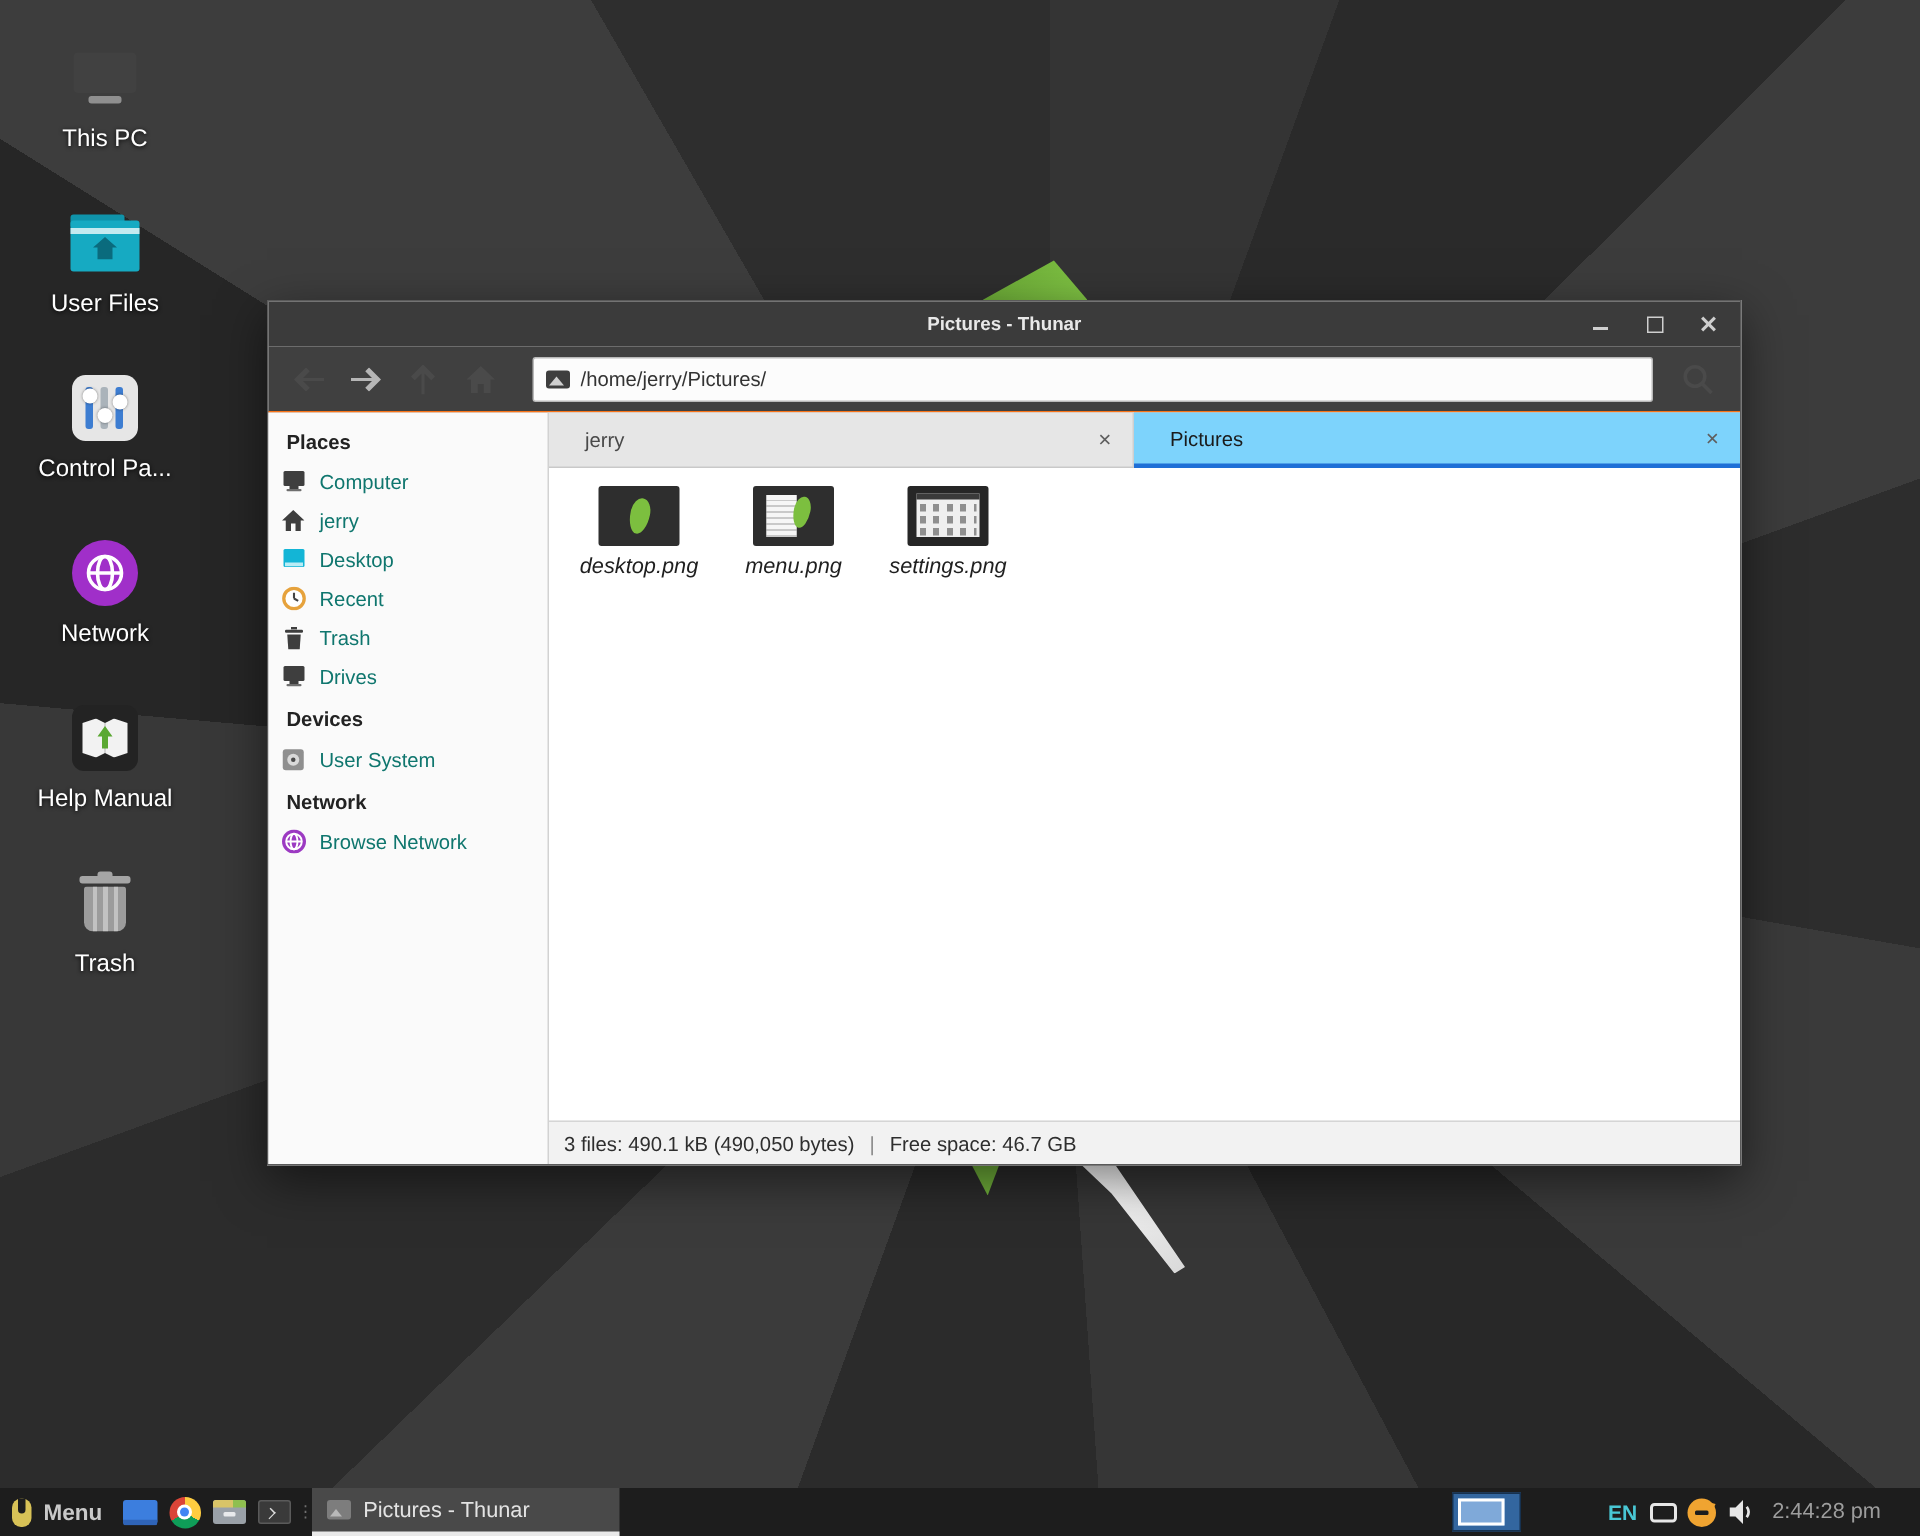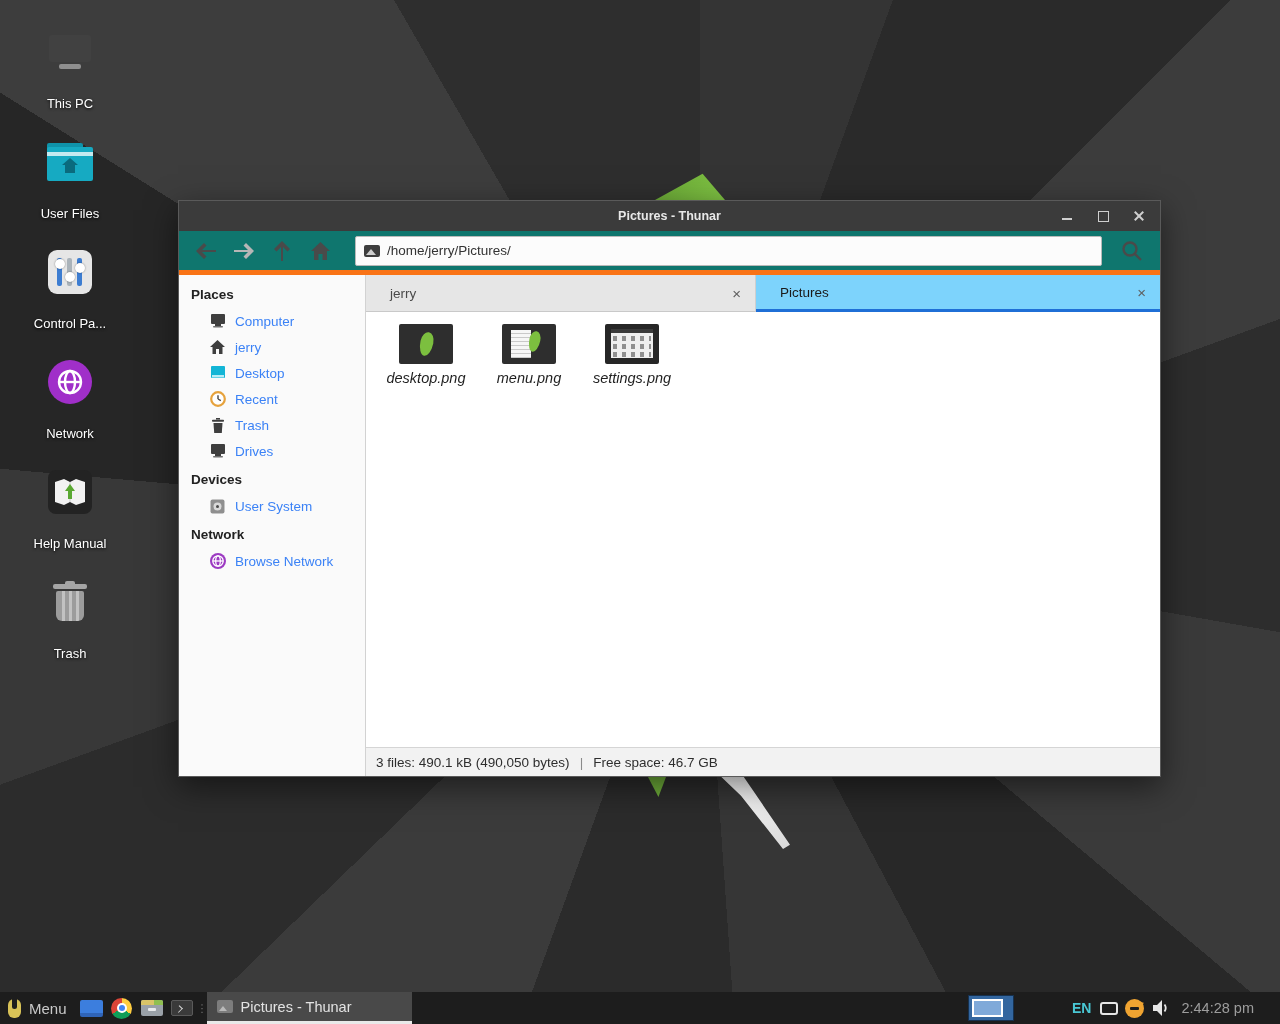--- a/index.html
+++ b/index.html
@@ -21,21 +21,21 @@
     clip-path:polygon(0% 100%, 68% 6%, 100% 100%); }
   .wp-green-bottom { position:absolute; left:648px; top:777px; width:18px; height:20px;
     background:#6fae3a; clip-path:polygon(0 0, 100% 0, 58% 100%); }
   .wp-white-blade { position:absolute; left:720px; top:777px; width:70px; height:72px;
     background:linear-gradient(150deg,#ffffff,#d8d8d8);
     clip-path:polygon(2% 0%, 34% 0%, 100% 94%, 90% 100%, 30% 26%); }
 
   
   .desktop-icons { position:absolute; left:20px; top:0; width:100px; }
   .d-icon { position:absolute; left:0; width:100px; display:flex; flex-direction:column; align-items:center; }
-  .d-icon .label { margin-top:20px; font-size:13px; color:#fff; text-shadow:0 1px 3px rgba(0,0,0,.9); white-space:nowrap; }
+  .d-icon .label { margin-top:8px; font-size:16px; color:#fff; text-shadow:0 1px 3px rgba(0,0,0,.9); white-space:nowrap; }
   .art { width:48px; height:48px; position:relative; display:flex; align-items:center; justify-content:center; }
 
   .laptop-screen { width:42px; height:27px; background:#414141; border-radius:3px; }
   .laptop-base { width:22px; height:5px; background:#8f8f8f; border-radius:2px; margin:2px auto 0; }
 
   .folder { position:relative; width:46px; height:38px; }
   .folder .tab { position:absolute; left:0; top:0; width:20px; height:8px; background:#0f93aa; border-radius:2px 2px 0 0; }
   .folder .bodyf { position:absolute; left:0; top:4px; width:46px; height:34px; background:#16aac2; border-radius:2px; }
   .folder .stripe { position:absolute; left:0; top:9px; width:46px; height:4px; background:rgba(255,255,255,.75); }
   .folder svg { position:absolute; left:15px; top:15px; }
@@ -64,32 +64,32 @@
   .wc { width:14px; height:14px; position:relative; cursor:pointer; }
   .wc-min::after { content:""; position:absolute; left:2px; top:9px; width:10px; height:2px; background:#cfcfcf; }
   .wc-max::after { content:""; position:absolute; left:2px; top:2px; width:9px; height:9px; border:1.5px solid #cfcfcf; }
   .wc-close::before,.wc-close::after { content:""; position:absolute; left:1px; top:6px; width:12px; height:2px; background:#cfcfcf; }
   .wc-close::before { transform:rotate(45deg); }
   .wc-close::after { transform:rotate(-45deg); }
 
   .menubar { height:29px; background:#3b3b3b; display:flex; align-items:center; padding-left:10px; flex:0 0 29px; }
   .menubar .mitem { color:#d2d2d2; font-size:14px; padding:0 11px; height:100%; display:flex; align-items:center; cursor:pointer; }
 
-  .toolbar { height:44px; background:#0f766e; border-bottom:5px solid #f97316; display:flex; align-items:center; padding:0 10px; gap:4px; flex:0 0 44px; }
+  .toolbar { height:44px; background:#404040; border-bottom:1px solid #f97316; display:flex; align-items:center; padding:0 10px; gap:4px; flex:0 0 44px; }
   .navbtn { width:34px; height:32px; display:flex; align-items:center; justify-content:center; border-radius:3px; cursor:pointer; }
   .pathfield { flex:1; height:30px; background:#fcfcfc; border:1px solid #b9b9b9; border-radius:2px; display:flex; align-items:center; padding:0 8px; margin:0 8px 0 14px; }
   .path-img-icon { width:16px; height:12px; background:#3e3e3e; border-radius:2px; position:relative; margin-right:7px; flex:0 0 16px; }
   .path-img-icon::after { content:""; position:absolute; left:2px; bottom:2px; width:0; height:0; border-left:5px solid transparent; border-right:5px solid transparent; border-bottom:6px solid #cfcfcf; }
   .pathfield input { border:none; outline:none; background:transparent; font-family:"Liberation Sans",sans-serif; font-size:13.5px; color:#333; width:100%; }
   .searchbtn { width:36px; height:34px; display:flex; align-items:center; justify-content:center; cursor:pointer; }
 
   .main { flex:1; display:flex; min-height:0; }
   .sidebar { width:187px; background:#fafafa; border-right:1px solid #d2d2d2; padding-top:4px; overflow:hidden; }
   .side-header { font-size:13.5px; font-weight:bold; color:#222; padding:8px 12px 6px; }
-  .side-item { display:flex; align-items:center; gap:9px; padding:4px 8px 4px 30px; height:26px; font-size:13.5px; color:#3b82f6; cursor:pointer; }
+  .side-item { display:flex; align-items:center; gap:9px; padding:4px 8px 4px 8px; height:26px; font-size:13.5px; color:#0f766e; cursor:pointer; }
   .sicon { width:17px; height:17px; display:flex; align-items:center; justify-content:center; flex:0 0 17px; }
 
   .content { flex:1; display:flex; flex-direction:column; min-width:0; }
   .tabbar { height:37px; display:flex; flex:0 0 37px; background:#e2e2e2; }
   .tab { display:flex; align-items:center; padding:0 12px 0 24px; font-size:13.5px; cursor:pointer; }
   .tab .tlabel { flex:1; }
   .tab-inactive { width:390px; background:#e6e6e6; color:#4a4a4a; border-bottom:1px solid #c9c9c9; border-right:1px solid #cfcfcf; }
   .tab-active { flex:1; background:#7dd3fc; color:#1a1a1a; border-bottom:3px solid #1f6fd6; }
   .tab-close { color:#5f5f5f; font-size:15px; padding:0 2px; cursor:pointer; }
 
@@ -104,21 +104,21 @@
   .thumb-settings { background:#262626; }
   .settings-inner { position:absolute; left:6px; top:5px; right:6px; bottom:6px; background:#efefef; border-top:4px solid #3a3a3a; }
   .settings-row { height:5px; margin:3px 2px 0; background-image:repeating-linear-gradient(90deg, #8f8f8f 0 4px, transparent 4px 9px); }
   .fname { margin-top:6px; font-size:14.5px; color:#1f1f1f; }
 
   .statusbar { height:29px; background:#f2f2f2; border-top:1px solid #d5d5d5; display:flex; align-items:center; gap:10px; padding-left:10px; font-size:13.5px; color:#2e2e2e; flex:0 0 29px; }
   .statusbar .sep { color:#8a8a8a; }
 
   
   .taskbar { position:absolute; left:0; bottom:0; width:1280px; height:32px; background:#1d1d1d; display:flex; align-items:center; z-index:10; }
-  .menu-btn { display:flex; align-items:center; gap:8px; padding:0 10px 0 8px; height:100%; cursor:pointer; }
+  .menu-btn { display:flex; align-items:center; gap:8px; padding:0 10px 0 8px; height:100%; cursor:pointer;font-weight:bold; }
   .mint-logo { width:13px; height:19px; background:#d8c257; border-radius:6px; position:relative; }
   .mint-logo::after { content:""; position:absolute; left:4px; top:0; width:5px; height:10px; background:#1d1d1d; border-radius:0 0 3px 3px; }
   .menu-label { color:#c9c9c9; font-size:15px; }
   .launcher { width:30px; height:100%; display:flex; align-items:center; justify-content:center; cursor:pointer; }
   .showdesk { width:23px; height:17px; background:#3c7ede; border-radius:2px; border-bottom:4px solid #2f64b8; }
   .chrome { width:21px; height:21px; border-radius:50%;
     background:conic-gradient(from -120deg, #db4437 0 120deg, #ffcd40 120deg 240deg, #0f9d58 240deg 360deg); position:relative; }
   .chrome::after { content:""; position:absolute; left:5.5px; top:5.5px; width:10px; height:10px; border-radius:50%; background:#fff; }
   .chrome::before { content:""; position:absolute; left:7.5px; top:7.5px; width:6px; height:6px; border-radius:50%; background:#4285f4; z-index:1; }
   .drawer { width:22px; height:16px; background:#9aa1a8; border-radius:2px; position:relative; }

